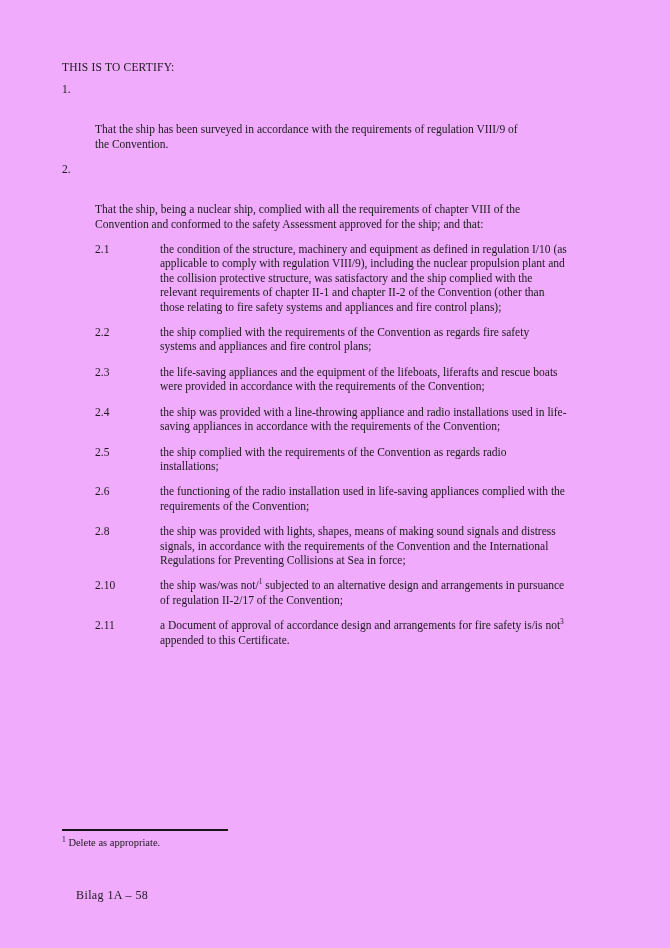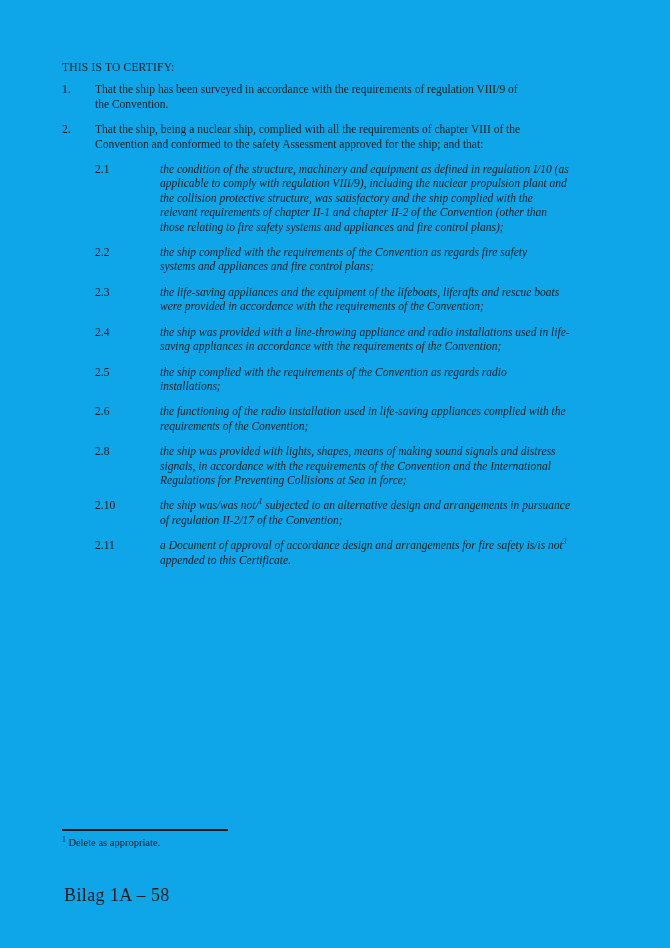--- a/index.html
+++ b/index.html
@@ -1,20 +1,20 @@
 <!DOCTYPE html>
 <html><head>
 <meta charset="utf-8">
 <style>
   html, body { margin: 0; padding: 0; background: #ffffff; }
   .page {
     position: relative;
     width: 670px;
     height: 948px;
-    background: #0ea5e9;
+    background: #f0abfc;
     font-family: "Liberation Serif", "DejaVu Serif", serif;
     color: #1a1a1a;
     overflow: hidden;
   }
   .content {
     position: absolute;
     left: 62px;
     top: 60px;
     width: 547px;
     font-size: 11.5px;
@@ -28,34 +28,34 @@
     display: flex;
     margin: 0 0 11px 0;
   }
   .item > .num {
     flex: 0 0 33px;
     width: 33px;
   }
   .item > .txt {
     flex: 1;
     white-space: pre-line;
+    margin-top: 40px;
   }
   .sub {
     display: flex;
     margin: 0 0 11px 33px;
     gap: 36px;
   }
   .sub > .num {
     flex: 0 0 29px;
     width: 29px;
   }
   .sub > .txt {
     flex: 1;
     white-space: pre-line;
-    font-style: italic;
   }
   sup.fnmark {
     font-size: 7.5px;
     line-height: 0;
     vertical-align: super;
   }
   .fn-rule {
     position: absolute;
     left: 62px;
     top: 829px;
@@ -65,23 +65,23 @@
   }
   .footnote {
     position: absolute;
     left: 62px;
     top: 836px;
     font-size: 10.5px;
     line-height: 13px;
   }
   .page-footer {
     position: absolute;
-    left: 64px;
+    left: 76px;
     top: 884px;
-    font-size: 18px;
+    font-size: 12px;
     line-height: 22px;
     letter-spacing: 0.4px;
   }
 </style>
 </head>
 <body>
 
 <div class="page">
   <div class="content">
 

